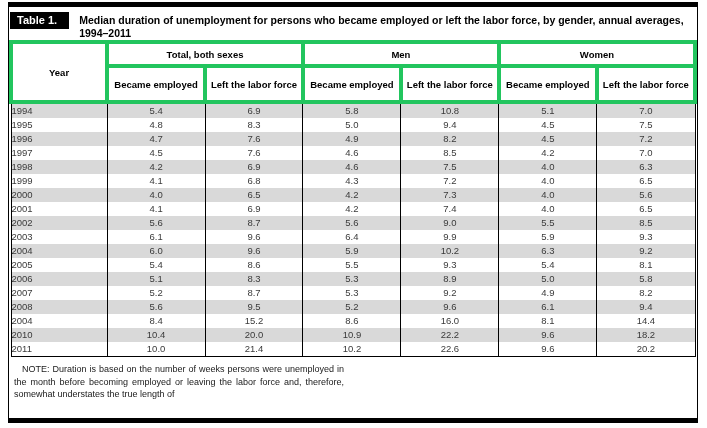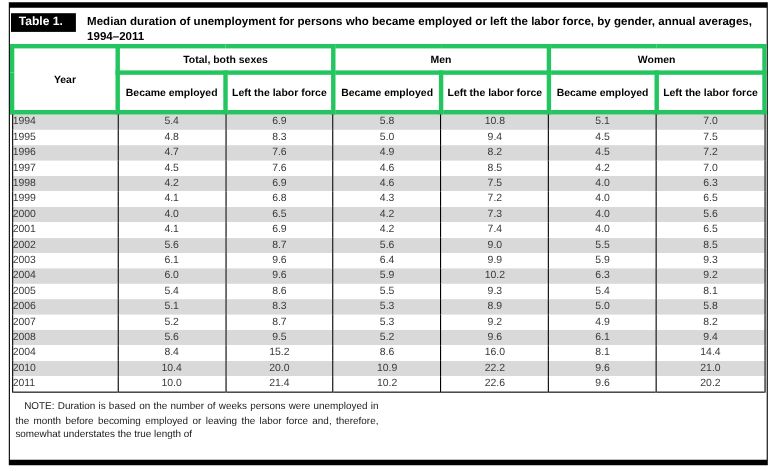--- a/index.html
+++ b/index.html
@@ -296,21 +296,21 @@
           <td class="value-cell">8.1</td>
           <td class="value-cell">14.4</td>
         </tr>
         <tr>
           <td class="year-cell">2010</td>
           <td class="value-cell">10.4</td>
           <td class="value-cell">20.0</td>
           <td class="value-cell">10.9</td>
           <td class="value-cell">22.2</td>
           <td class="value-cell">9.6</td>
-          <td class="value-cell">21.0</td>
+          <td class="value-cell">18.2</td>
         </tr>
         <tr>
           <td class="year-cell">2011</td>
           <td class="value-cell">10.0</td>
           <td class="value-cell">21.4</td>
           <td class="value-cell">10.2</td>
           <td class="value-cell">22.6</td>
           <td class="value-cell">9.6</td>
           <td class="value-cell">20.2</td>
         </tr>

